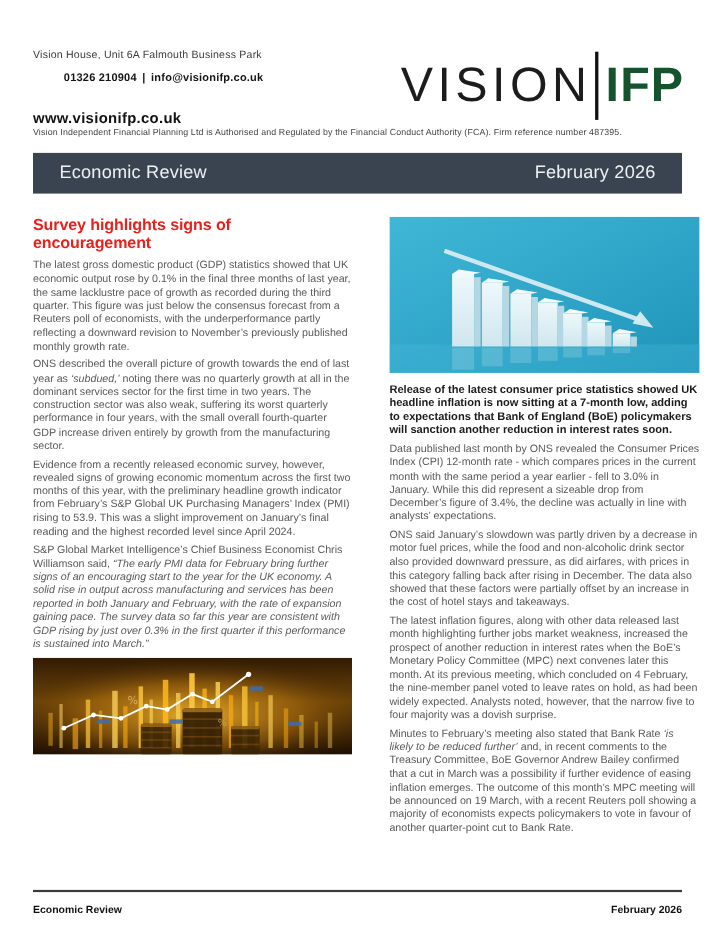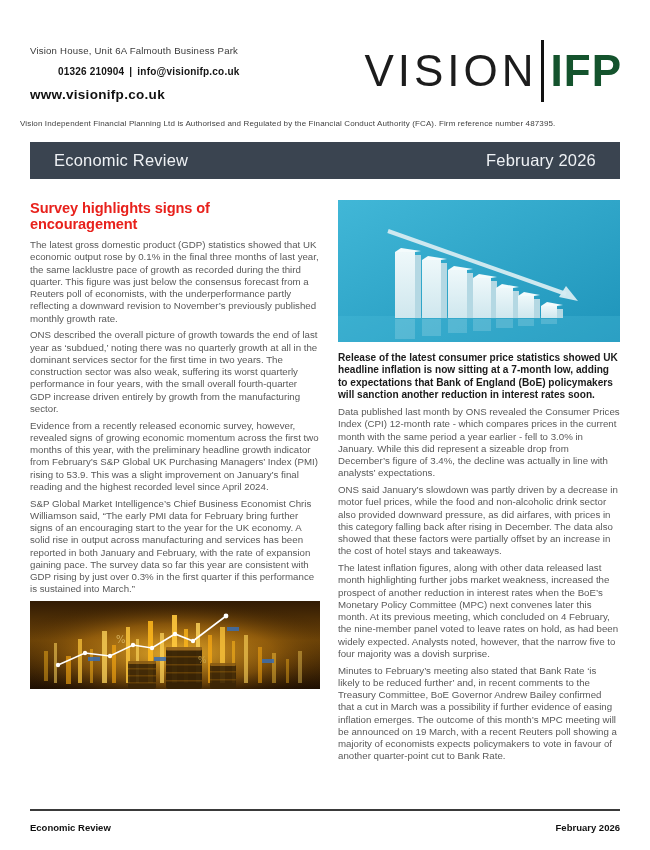--- a/index.html
+++ b/index.html
@@ -6,40 +6,40 @@
   html,body { background:#ffffff; }
   .page {
     width:650px; height:850px; background:#ffffff; position:relative; overflow:hidden;
     font-family:"Liberation Sans", sans-serif; color:#3a3a3a; margin:0 auto;
   }
   
   .header { display:flex; justify-content:space-between; align-items:center; padding:44px 28px 0 30px; }
   .addr-line { font-size:9.6px; line-height:13px; color:#3a3a3a; letter-spacing:.2px; }
   .contact-line { margin-top:9px; font-size:10px; font-weight:700; color:#141414; letter-spacing:.2px;padding-left:28px; }
   .contact-sep { margin:0 5px; font-weight:700; }
-  .website-line { margin-top:10px; font-size:13.5px; font-weight:700; color:#111; letter-spacing:.3px; }
+  .website-line { margin-top:23px; font-size:13.5px; font-weight:700; color:#111; letter-spacing:.3px; }
   .logo { display:flex; align-items:center; margin-top:-4px; }
   .logo-light { font-size:44px; font-weight:300; color:#1c1c1c; letter-spacing:4px; line-height:58px; }
   .logo-bar { width:3px; height:62px; background:#111; margin:0 7px 0 3px; }
   .logo-bold { font-size:44px; font-weight:800; color:#14532d; letter-spacing:1px; line-height:58px; }
-  .regulatory { padding:0 20px; margin-top:17px; font-size:8px; color:#3f3f3f; letter-spacing:.14px; white-space:nowrap; }
+  .regulatory { padding:0 30px; margin-top:1px; font-size:8px; color:#3f3f3f; letter-spacing:.14px; white-space:nowrap; }
   
   .banner {
     margin:14px 30px 0 30px; height:37px; background:#3a4450;
     display:flex; justify-content:space-between; align-items:center; padding:0 24px;
   }
   .banner-title, .banner-date { font-size:16.5px; color:#eef1f4; font-weight:400; letter-spacing:.2px; }
   
-  .main { display:flex; gap:18px; padding:0 30px; margin-top:21px; }
+  .main { display:flex; gap:34px; padding:0 30px; margin-top:21px; }
   .col-left  { width:290px; flex:0 0 290px; }
   .col-right { width:282px; flex:0 0 282px; }
   .article-heading { color:#e8211c; font-size:14.6px; font-weight:700; letter-spacing:-.1px; margin-bottom:7px; }
   .article-intro { font-size:10.1px; font-weight:700; color:#1b1b1b; line-height:12.3px; margin-bottom:5px; }
   .article p.body { font-size:9.7px; color:#595959; line-height:12.25px; margin-bottom:4.5px; }
-  .it { }
+  .it { font-style:italic; }
   
   .img-frame { display:block; }
   .gold-img { margin-top:5px; }
   .blue-img { margin-bottom:10px; }
   
   .footer { position:absolute; left:30px; right:30px; bottom:17px; border-top:2px solid #3a3a3a; padding-top:11px;
             display:flex; justify-content:space-between; }
   .footer span { font-size:9.5px; font-weight:700; color:#111; }
 </style>
 </head>

